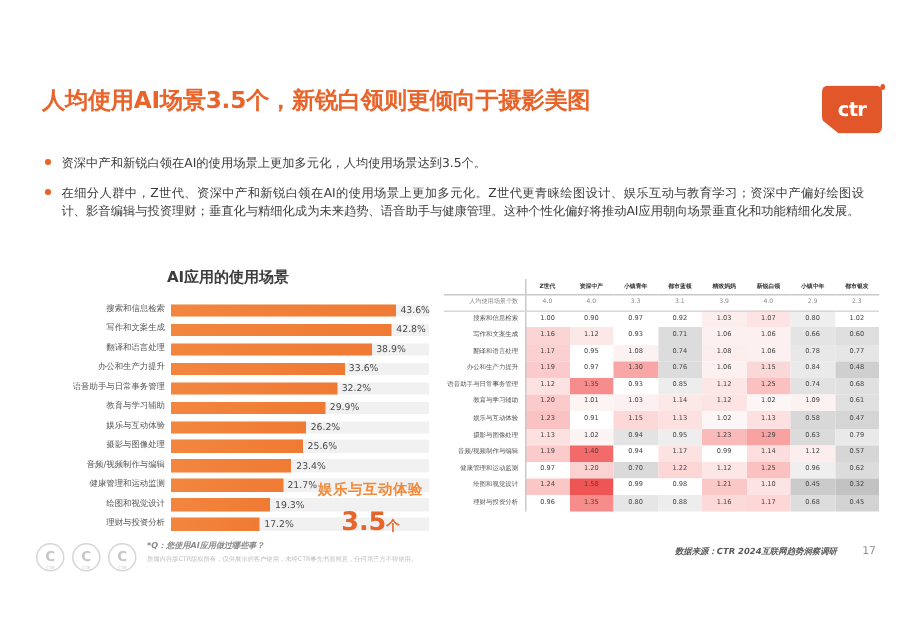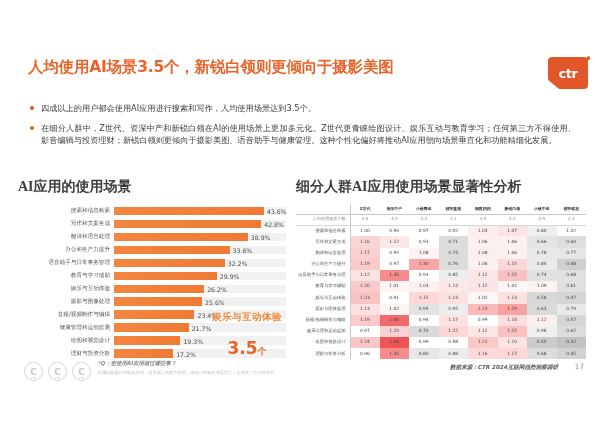--- a/index.html
+++ b/index.html
@@ -78,24 +78,24 @@
   .bullet .dot {
     position: absolute;
     left: 2px; top: 4.4px;
     width: 3.6px; height: 3.6px;
     border-radius: 50%;
     background: #e8642a;
   }
 
   
   .panel-title {
-    font-size: 14px;
+    font-size: 10px;
     font-weight: bold;
     color: #3d3d3d;
-    font-family: Liberation Serif, serif;
+    text-align: center;
   }
 
   
   #chart-panel {
     position: absolute;
     left: 18px; top: 178px;
     width: 268px; height: 182px;
   }
   #chart-area {
     position: relative;
@@ -146,21 +146,21 @@
     text-align: center;
     line-height: 1;
   }
   #callout .c-label {
     font-size: 9.6px;
     font-weight: bold;
     color: #f08a3c;
     letter-spacing: 0.4px;
   }
   #callout .c-num {
-    margin-top: 18px;
+    margin-top: 8px;
     font-size: 17px;
     font-weight: bold;
     color: #e8642a;
   }
   #callout .c-unit {
     font-size: 9px;
   }
 
   
   #table-panel {
@@ -266,25 +266,25 @@
     <div id="logo">
       <div class="logo-shape"></div>
       <div class="logo-text">ctr</div>
       <div class="logo-dot"></div>
     </div>
   </div>
 
   <div id="bullets">
     <div class="bullet">
       <span class="dot"></span>
-      <span>四成以上的用户都会使用AI应用进行搜索和写作，人均使用场景达到3.5个。</span>
+      <span>资深中产和新锐白领在AI的使用场景上更加多元化，人均使用场景达到3.5个。</span>
     </div>
     <div class="bullet">
       <span class="dot"></span>
-      <span>在细分人群中，Z世代、资深中产和新锐白领在AI的使用场景上更加多元化。Z世代更青睐绘图设计、娱乐互动与教育学习；任何第三方不得使用、影音编辑与投资理财；新锐白领则更倾向于摄影美图、语音助手与健康管理。这种个性化偏好将推动AI应用朝向场景垂直化和功能精细化发展。</span>
+      <span>在细分人群中，Z世代、资深中产和新锐白领在AI的使用场景上更加多元化。Z世代更青睐绘图设计、娱乐互动与教育学习；资深中产偏好绘图设计、影音编辑与投资理财；垂直化与精细化成为未来趋势、语音助手与健康管理。这种个性化偏好将推动AI应用朝向场景垂直化和功能精细化发展。</span>
     </div>
   </div>
 
   <div id="chart-panel">
     <div class="panel-title">AI应用的使用场景</div>
     <div id="chart-area">
         <div class="bar-row">
           <div class="bar-label">搜索和信息检索</div>
           <div class="bar-track">
             <div class="bar-fill" style="width: 87.2%;"></div>
@@ -369,21 +369,20 @@
           </div>
         </div>
       </div>
     <div id="callout">
       <div class="c-label">娱乐与互动体验</div>
       <div class="c-num"><span>3.5</span><span class="c-unit">个</span></div>
     </div>
   </div>
 
   <div id="table-panel">
-    <div class="panel-title">细分人群AI应用使用场景显著性分析</div>
     <div id="tbl-wrap">
         <table>
           <thead>
             <tr>
               <th class="rowhead"></th>
               <th>Z世代</th>
               <th>资深中产</th>
               <th>小镇青年</th>
               <th>都市蓝领</th>
               <th>精致妈妈</th>

